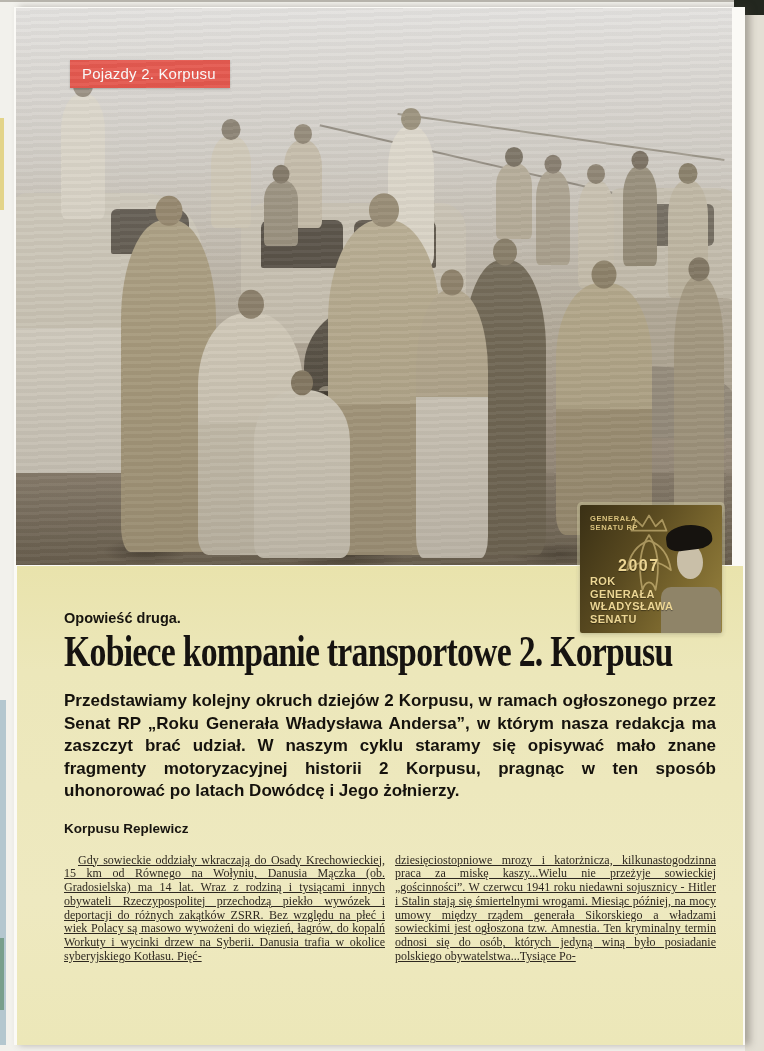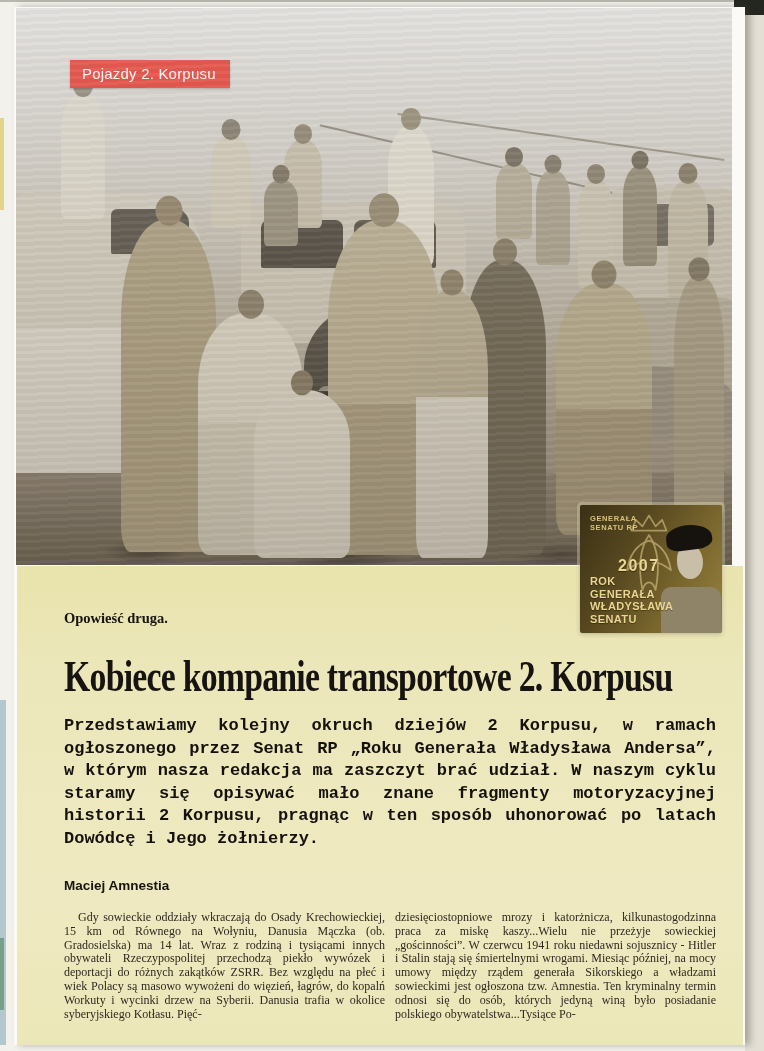--- a/index.html
+++ b/index.html
@@ -87,29 +87,29 @@
   .badge-year{font-size:16px;line-height:18px;letter-spacing:1.5px;margin-left:28px;}
   .badge-portrait{position:absolute;right:0;top:12px;width:64px;height:116px;}
   .shoulders{position:absolute;left:3px;bottom:0;width:60px;height:46px;background:#8f8468;border-radius:10px 10px 0 0;display:block;}
   .face{position:absolute;left:19px;top:27px;width:26px;height:35px;background:#c9bfa8;border-radius:46% 54% 48% 52%;display:block;}
   .beret{position:absolute;left:8px;top:8px;width:46px;height:25px;background:#16130f;border-radius:60% 70% 45% 40%;transform:rotate(-7deg);display:block;}
 
   
   .panel{position:absolute;left:3px;top:559px;width:726px;height:479px;
          background:linear-gradient(180deg,#e9e3ac 0%,#ece7ba 22%,#eee9c0 70%,#ece7b8 100%);}
   .panel-inner{position:absolute;left:47px;top:44px;width:652px;}
-  .kicker{font-size:14.5px;font-weight:700;color:#17140f;margin:0 0 24px;font-family:Liberation Serif, serif;}
+  .kicker{font-size:14.5px;font-weight:700;color:#17140f;margin:0 0 0;}
   .title{font-family:"Liberation Serif",serif;font-weight:700;color:#161310;margin:0 0 14px;
          font-size:45px;line-height:50px;white-space:nowrap;letter-spacing:-1px;
          transform:scaleX(.75);transform-origin:left center;}
-  .intro{font-size:17px;line-height:22.5px;font-weight:700;color:#15120d;text-align:justify;margin:0 0 28px;font-family:Liberation Mono, monospace;}
+  .intro{font-size:17px;line-height:22.5px;font-weight:700;color:#15120d;text-align:justify;margin:0 0 18px;}
   .author{font-size:13.5px;font-weight:700;color:#17140f;margin:0 0 18px;}
   .cols{display:flex;gap:10px;}
   .col{font-family:"Liberation Serif",serif;font-size:12px;line-height:13.8px;color:#2e2820;
-       text-align:justify;width:321px;margin:0;}
+       text-align:justify;width:321px;margin:0;text-decoration:underline;}
   .colL{text-indent:14px;}
 </style>
 </head>
 <body>
 
 <div class="scan">
   <span class="top-line"></span>
   <span class="edge-right"></span>
   <span class="edge-corner"></span>
   <i class="sliver s1"></i>
@@ -181,21 +181,21 @@
         <div>WŁADYSŁAWA</div>
         <div>SENATU</div>
       </div>
     </div>
 
     <div class="panel">
       <div class="panel-inner">
         <div class="kicker">Opowieść druga.</div>
         <h1 class="title">Kobiece kompanie transportowe 2. Korpusu</h1>
         <p class="intro">Przedstawiamy kolejny okruch dziejów 2 Korpusu, w ramach ogłoszonego przez Senat RP „Roku Generała Władysława Andersa”, w którym nasza redakcja ma zaszczyt brać udział. W naszym cyklu staramy się opisywać mało znane fragmenty motoryzacyjnej historii 2 Korpusu, pragnąc w ten sposób uhonorować po latach Dowódcę i Jego żołnierzy.</p>
-        <div class="author">Maciej Amnestia</div>
+        <div class="author">Korpusu Replewicz</div>
         <div class="cols">
           <p class="col colL">Gdy sowieckie oddziały wkraczają do Osady Krechowieckiej, 15 km od Równego na Wołyniu, Danusia Mączka (ob. Gradosielska) ma 14 lat. Wraz z rodziną i tysiącami innych obywateli Rzeczypospolitej przechodzą piekło wywózek i deportacji do różnych zakątków ZSRR. Bez względu na płeć i wiek Polacy są masowo wywożeni do więzień, łagrów, do kopalń Workuty i wycinki drzew na Syberii. Danusia trafia w okolice syberyjskiego Kotłasu. Pięć-</p>
           <p class="col colR">dziesięciostopniowe mrozy i katorżnicza, kilkunastogodzinna praca za miskę kaszy...Wielu nie przeżyje sowieckiej „gościnności”. W czerwcu 1941 roku niedawni sojusznicy - Hitler i Stalin stają się śmiertelnymi wrogami. Miesiąc później, na mocy umowy między rządem generała Sikorskiego a władzami sowieckimi jest ogłoszona tzw. Amnestia. Ten kryminalny termin odnosi się do osób, których jedyną winą było posiadanie polskiego obywatelstwa...Tysiące Po-</p>
         </div>
       </div>
 
     </div>
 
   </div>
 </div>

